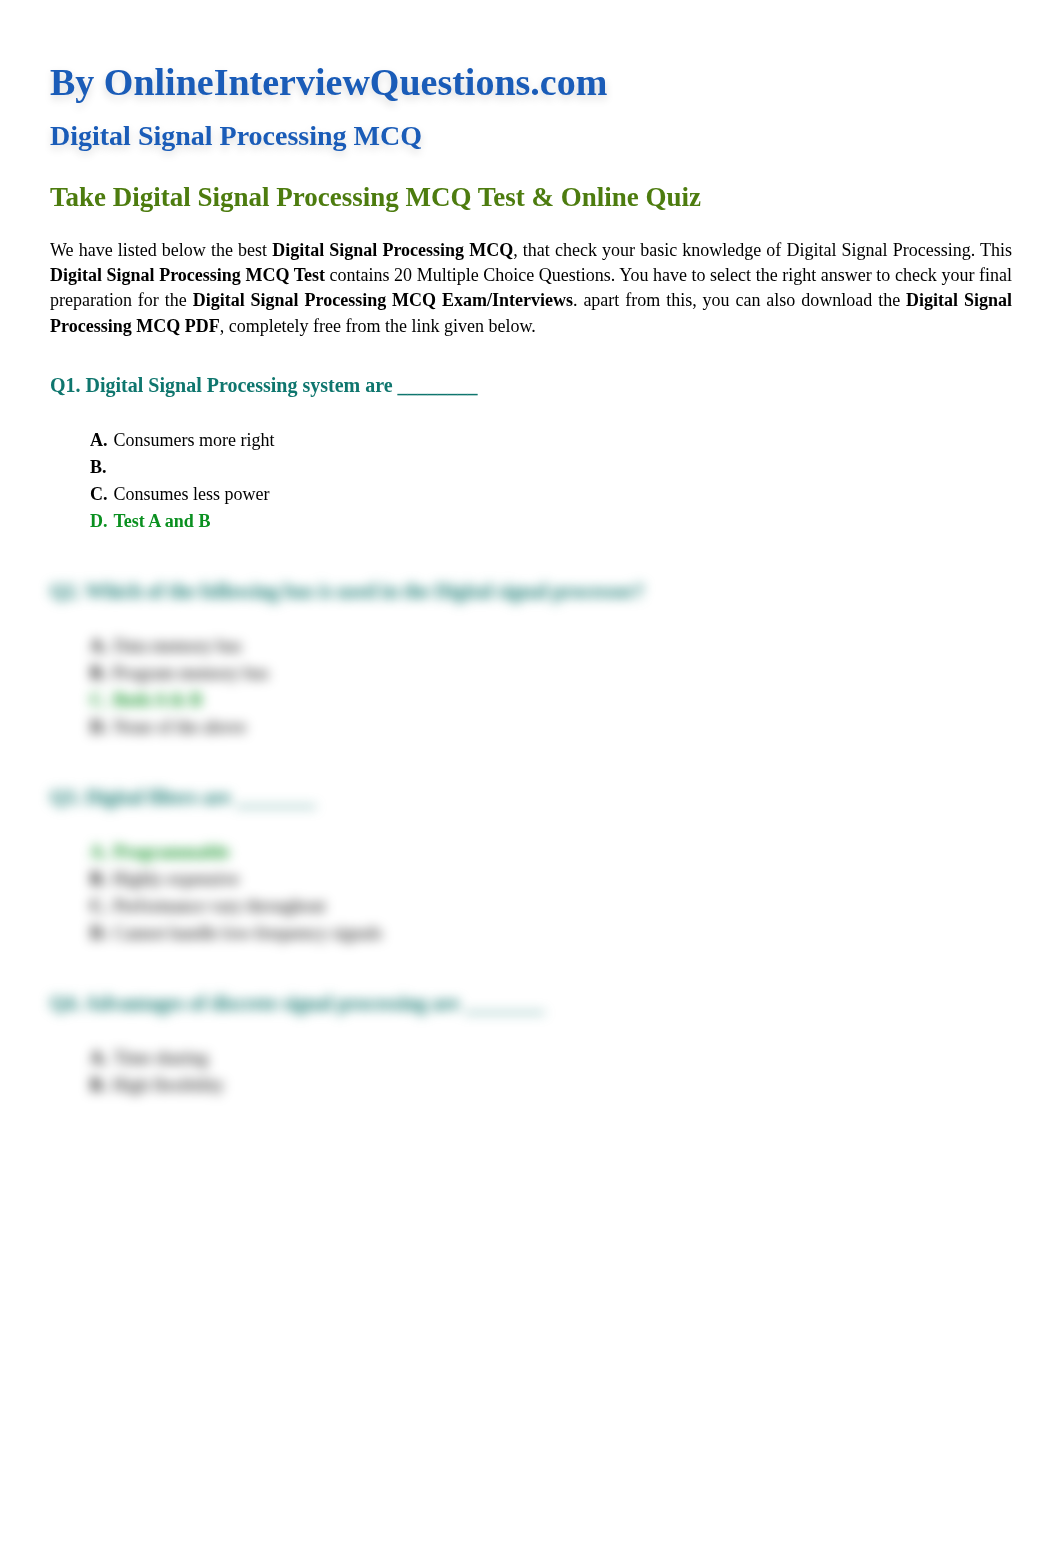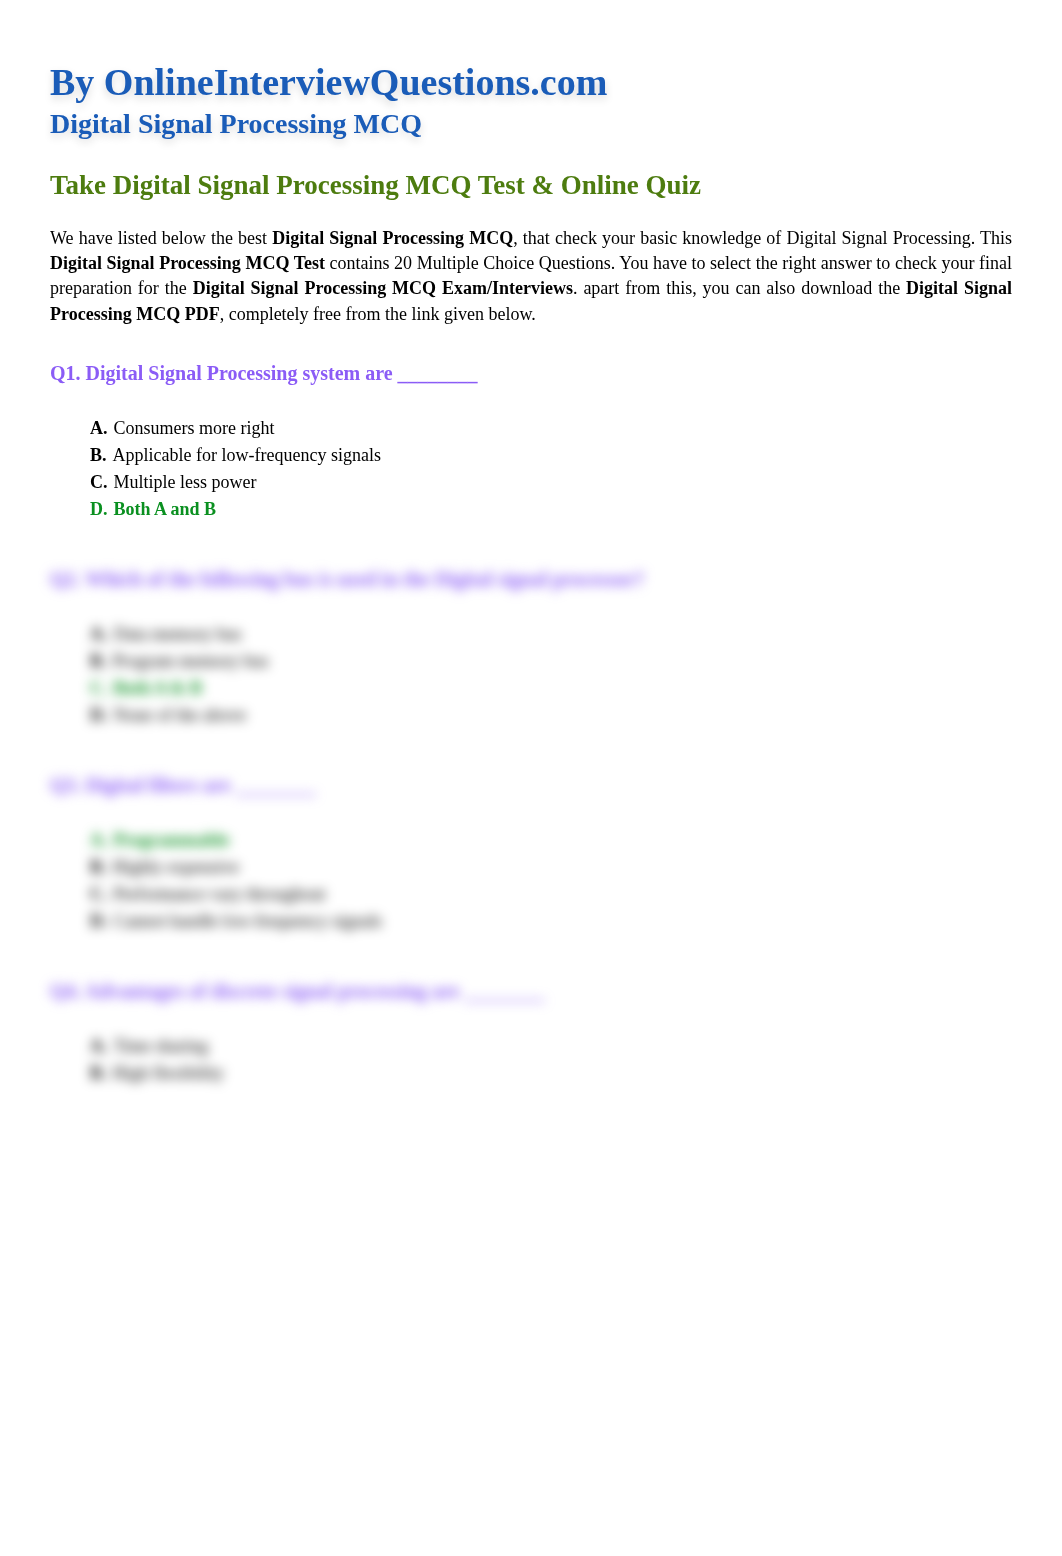--- a/index.html
+++ b/index.html
@@ -10,21 +10,21 @@
     body {
       font-family: Georgia, 'Times New Roman', serif;
       background: #fff;
       padding: 60px 50px;
       max-width: 1062px;
     }
     .main-title {
       font-size: 38px;
       font-weight: bold;
       color: #1a5cb8;
-      margin-bottom: 4px;
+      margin-bottom: 16px;
       text-shadow: 0 4px 8px rgba(0,0,0,0.15);
     }
     .sub-title {
       font-size: 28px;
       font-weight: bold;
       color: #1a5cb8;
       margin-bottom: 30px;
       text-shadow: 0 4px 8px rgba(0,0,0,0.15);
     }
     .section-heading {
@@ -39,21 +39,21 @@
       text-align: justify;
       line-height: 1.4;
       margin-bottom: 35px;
     }
     .intro-text .bold {
       font-weight: bold;
     }
     .question {
       font-size: 20px;
       font-weight: bold;
-      color: #8b5cf6;
+      color: #0f766e;
       margin-bottom: 30px;
     }
     .answers {
       padding-left: 40px;
       margin-bottom: 45px;
     }
     .answer {
       font-size: 18px;
       color: #000;
       line-height: 1.5;
@@ -92,29 +92,28 @@
 <div id="questions-container">
     <div>
       <div class="question">Q1. Digital Signal Processing system are ________</div>
       <div class="answers">
         <div class="answer">
           <span class="letter">A.</span>
           <span class="text">Consumers more right</span>
         </div>
         <div class="answer">
           <span class="letter">B.</span>
-          <span class="text">Applicable for low-frequency signals</span>
         </div>
         <div class="answer">
           <span class="letter">C.</span>
-          <span class="text">Multiple less power</span>
+          <span class="text">Consumes less power</span>
         </div>
         <div class="answer correct">
           <span class="letter">D.</span>
-          <span class="text">Both A and B</span>
+          <span class="text">Test A and B</span>
         </div>
       </div>
     </div>
     <div class="blurred">
       <div class="question">Q2. Which of the following bus is used in the Digital signal processor?</div>
       <div class="answers">
         <div class="answer">
           <span class="letter">A.</span>
           <span class="text">Data memory bus</span>
         </div>

